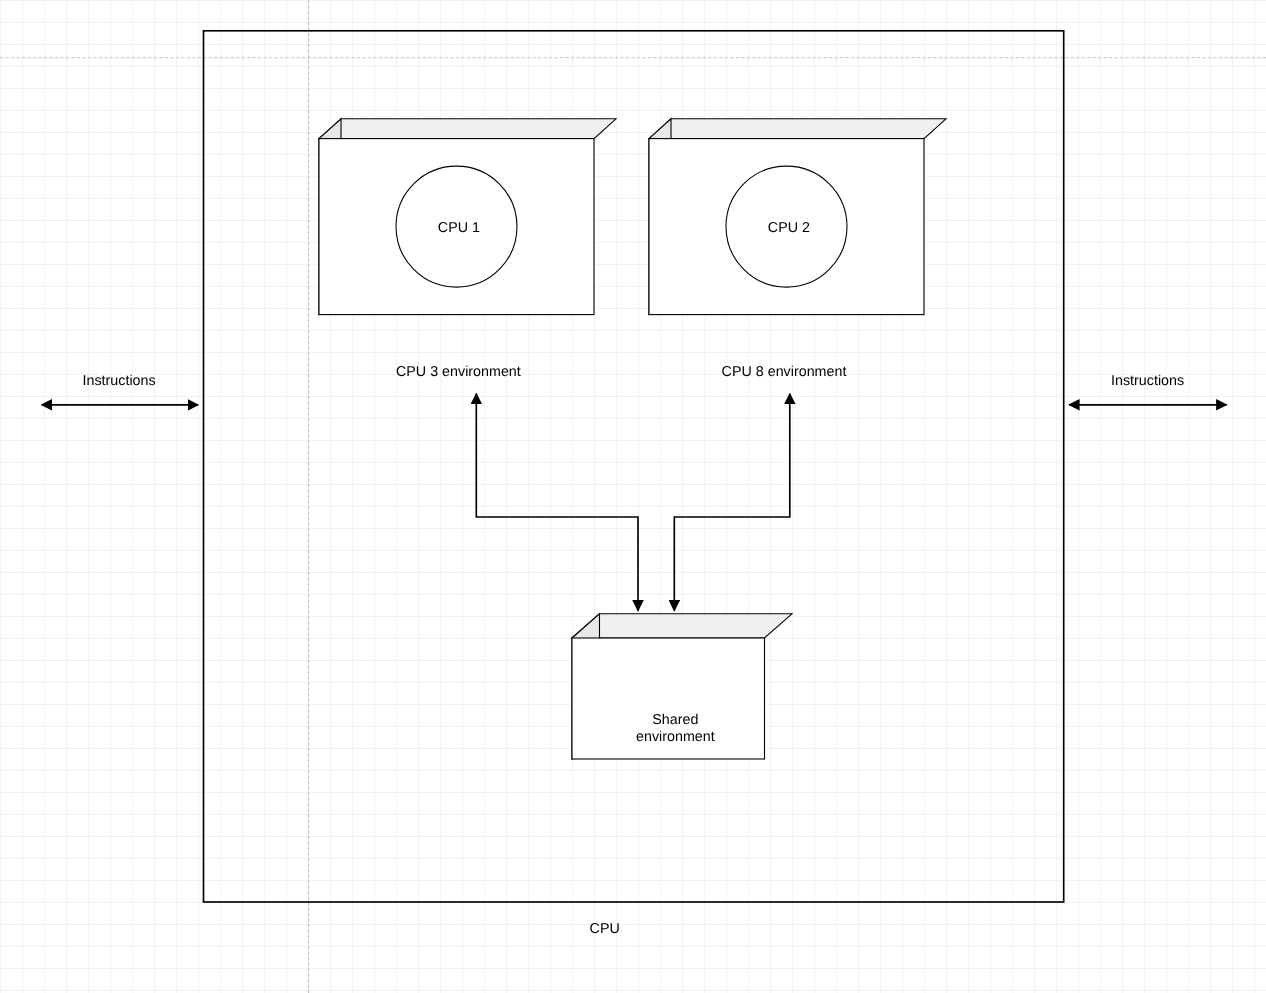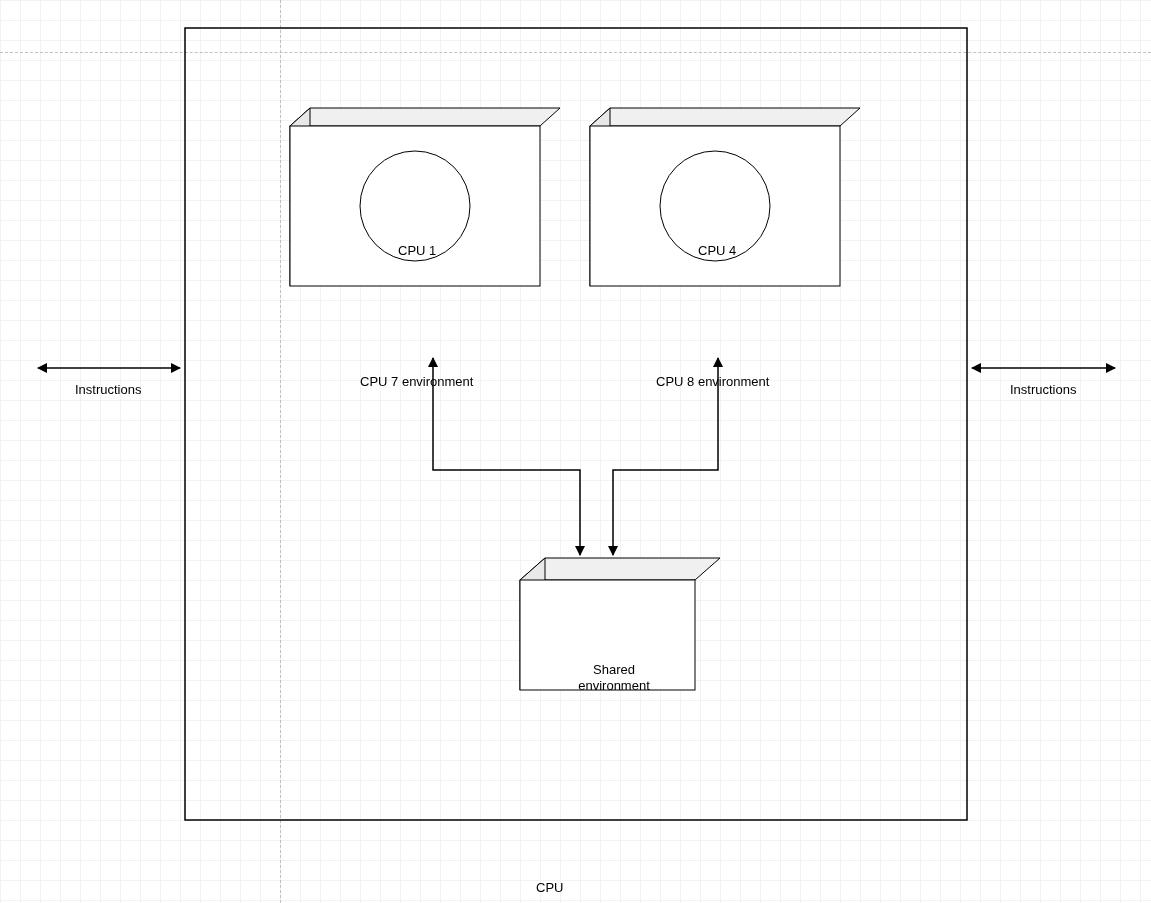--- a/index.html
+++ b/index.html
@@ -34,21 +34,20 @@
   .page-break-v {
     position: absolute;
     top: 0; bottom: 0;
     border-left: 1px dashed #c0c0c0;
   }
   svg { position: absolute; inset: 0; }
   .label {
     position: absolute;
     text-align: center;
     white-space: nowrap;
-    margin-top: 44px;
   }
   .label-multiline {
     white-space: normal;
     line-height: 1.25;
   }
 </style>
 </head>
 <body>
 
 <div class="grid-bg"></div>
@@ -92,26 +91,26 @@
   <path d="M 433 358 L 433 470 L 580 470 L 580 555" fill="none" stroke="#000" stroke-width="1.5" marker-start="url(#arrow)" marker-end="url(#arrow)"></path>
   <path d="M 718 358 L 718 470 L 613 470 L 613 555" fill="none" stroke="#000" stroke-width="1.5" marker-start="url(#arrow)" marker-end="url(#arrow)"></path>
 
   <line x1="38" y1="368" x2="180" y2="368" stroke="#000" stroke-width="1.5" marker-start="url(#arrow)" marker-end="url(#arrow)"></line>
 
   <line x1="972" y1="368" x2="1115" y2="368" stroke="#000" stroke-width="1.5" marker-start="url(#arrow)" marker-end="url(#arrow)"></line>
 </svg>
 
 <span class="label" style="left:398px; top:199px">CPU 1</span>
 
-<span class="label" style="left:698px; top:199px">CPU 4</span>
+<span class="label" style="left:698px; top:199px">CPU 2</span>
 
-<span class="label" style="left:360px; top:330px">CPU 7 environment</span>
+<span class="label" style="left:360px; top:330px">CPU 3 environment</span>
 
 <span class="label" style="left:656px; top:330px">CPU 8 environment</span>
 
-<span class="label label-multiline" style="left:574px; top:618px; width:80px; text-align:center">Shared
+<span class="label label-multiline" style="left:574px; top:646px; width:80px; text-align:center">Shared
 environment</span>
 
 <span class="label" style="left:75px; top:338px">Instructions</span>
 
 <span class="label" style="left:1010px; top:338px">Instructions</span>
 
 <span class="label" style="left:536px; top:836px">CPU</span>
 
 </body></html>

